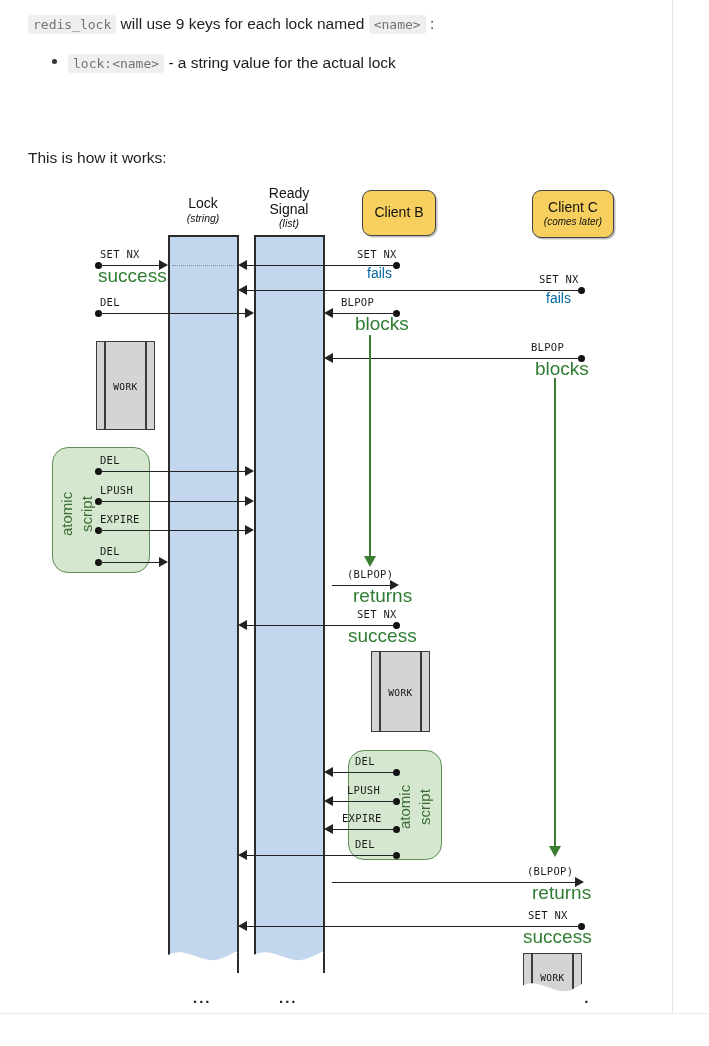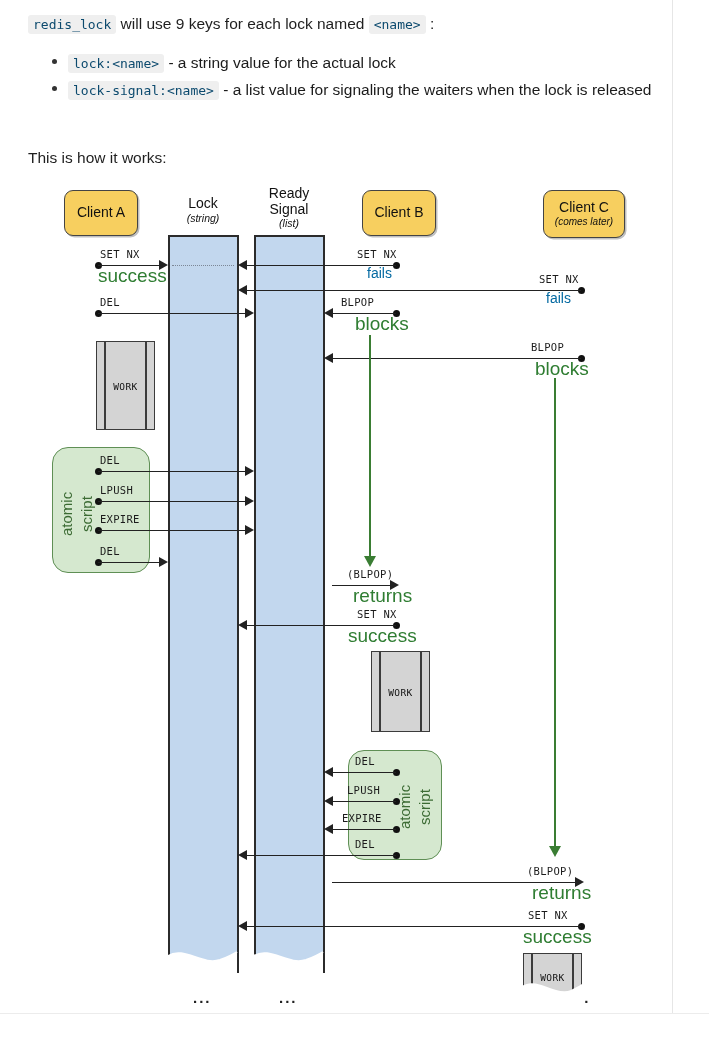--- a/index.html
+++ b/index.html
@@ -26,21 +26,21 @@
     font-size:15.5px;line-height:1.55;color:#1f1f1f;
     margin:0;padding:0;
   }
   .p-intro{position:absolute;left:0;top:12px;width:620px;}
   .code{
     font-family:"DejaVu Sans Mono", monospace;
     font-size:13px;
     background:#efefef;
     border-radius:3px;
     padding:2px 5px;
-    color:#0c4a6e;
+    color:#737373;
     white-space:nowrap;
   }
   ul.bullets{
     position:absolute;left:18px;top:50px;width:600px;
     margin:0;padding:0 0 0 22px;list-style:none;
   }
   ul.bullets li{
     position:relative;font-size:15.5px;line-height:1.62;margin:0 0 2px 0;
   }
   ul.bullets li:before{
@@ -156,37 +156,33 @@
 
 <div class="page-gutter"></div>
 <div class="page-bottom-rule"></div>
 
 <div class="prose">
 
   <p class="para p-intro"><span class="code">redis_lock</span><span> will use 9 keys for each lock named </span><span class="code">&lt;name&gt;</span><span> :</span></p>
 
   <ul class="bullets">
     <li><span class="code">lock:&lt;name&gt;</span><span> - a string value for the actual lock</span></li>
-    <li><span class="code">lock-signal:&lt;name&gt;</span><span> - a list value for signaling the waiters when the lock is released</span></li>
   </ul>
 
   <p class="para p-works">This is how it works:</p>
 </div>
 
 <div class="diagram">
 
-  <div class="client-box" style="left:64px;top:12px;width:72px;height:44px;">
-    <div class="cb-title">Client A</div>
-  </div>
 
   <div class="client-box" style="left:362px;top:12px;width:72px;height:44px;">
     <div class="cb-title">Client B</div>
   </div>
 
-  <div class="client-box" style="left:543px;top:12px;width:80px;height:46px;">
+  <div class="client-box" style="left:532px;top:12px;width:80px;height:46px;">
     <div class="cb-title">Client C</div>
     <div class="cb-sub">(comes later)</div>
   </div>
 
   <div class="col-head" style="left:163px;top:18px;width:80px;">
     <span>Lock</span>
     <span class="ch-sub">(string)</span>
   </div>
 
   <div class="col-head" style="left:249px;top:8px;width:80px;text-align:center;">

